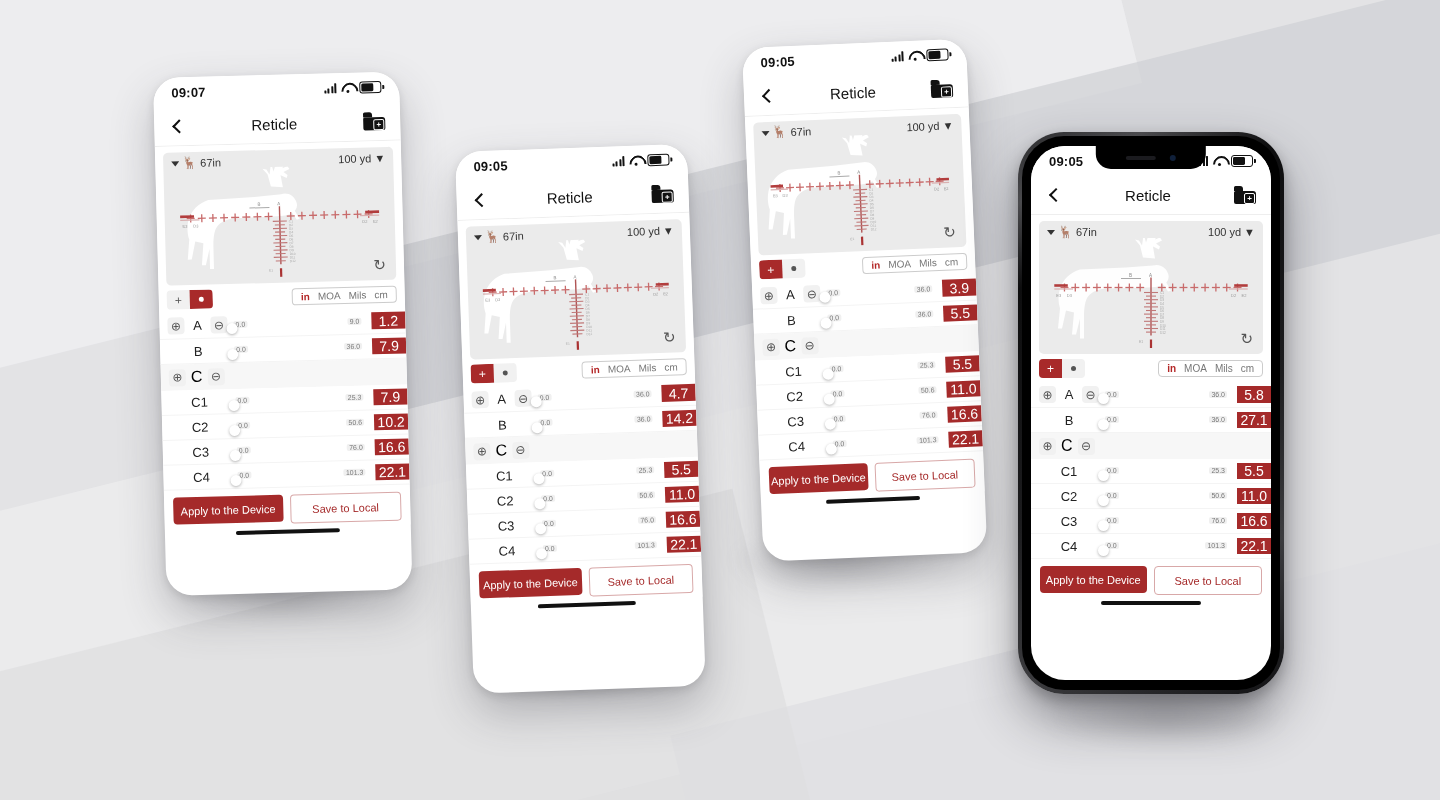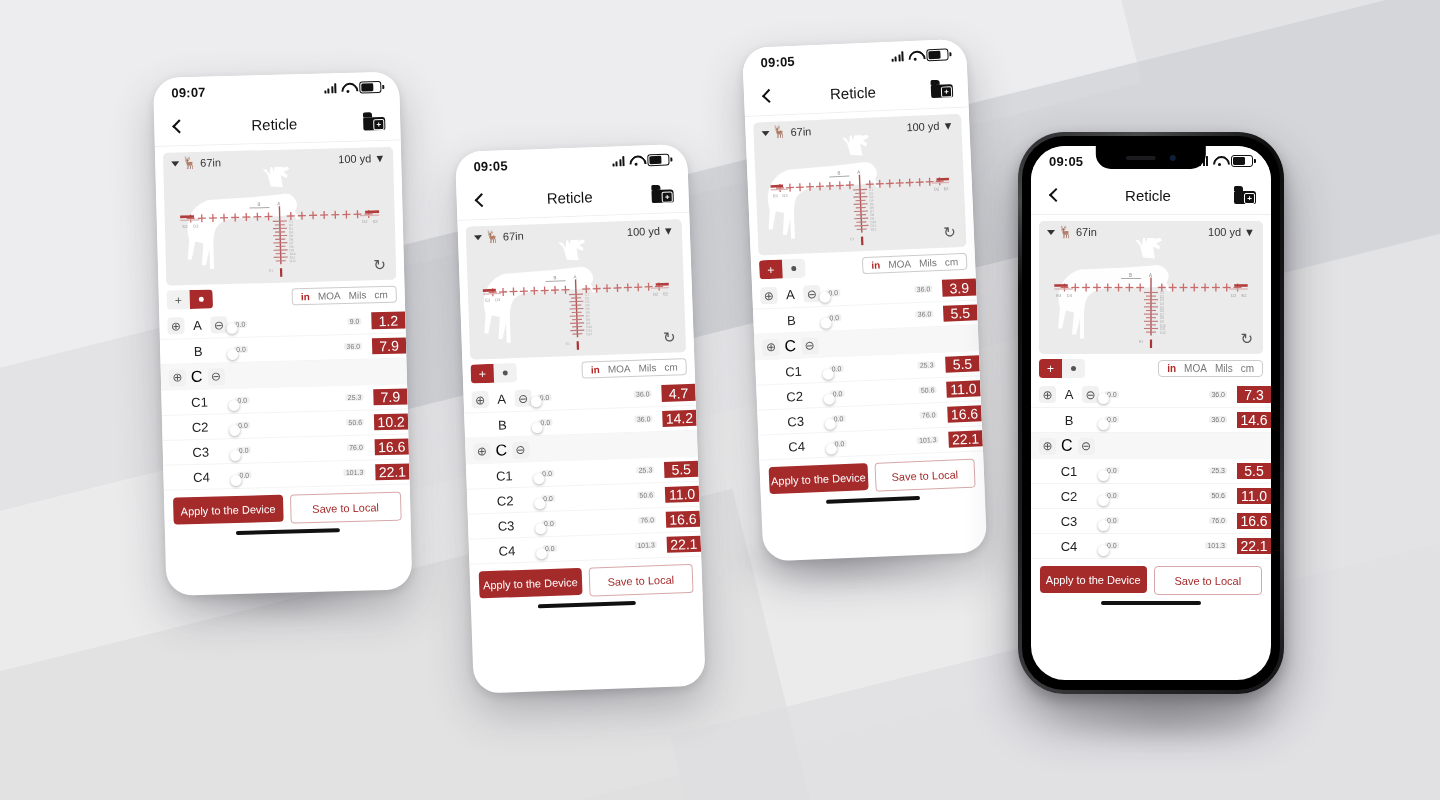--- a/index.html
+++ b/index.html
@@ -844,29 +844,29 @@
         </div>
         <div class="rows">
           <div class="row">
             <span class="pm">⊕</span>
             <span class="lbl">A</span>
             <span class="pm">⊖</span>
             <span class="slidebox"><span class="minmax">
                 <span class="mn">0.0</span>
                 <span class="mx">36.0</span>
               </span><span class="track"><span class="fill" style="width:28.000000000000004%"></span><span class="knob" style="left:28.000000000000004%"></span></span></span>
-            <span class="val">7.3</span>
+            <span class="val">5.8</span>
           </div>
           <div class="row">
             <span class="lbl" style="width:60px">B</span>
             <span class="slidebox"><span class="minmax">
                 <span class="mn">0.0</span>
                 <span class="mx">36.0</span>
               </span><span class="track"><span class="fill" style="width:48%"></span><span class="knob" style="left:48%"></span></span></span>
-            <span class="val">14.6</span>
+            <span class="val">27.1</span>
           </div>
         </div>
         <div class="cgroup">
           <span class="pm">⊕</span>
           <span class="lbl">C</span>
           <span class="pm">⊖</span>
         </div>
         <div class="rows">
           <div class="row">
             <span class="lbl" style="width:60px">C1</span>

